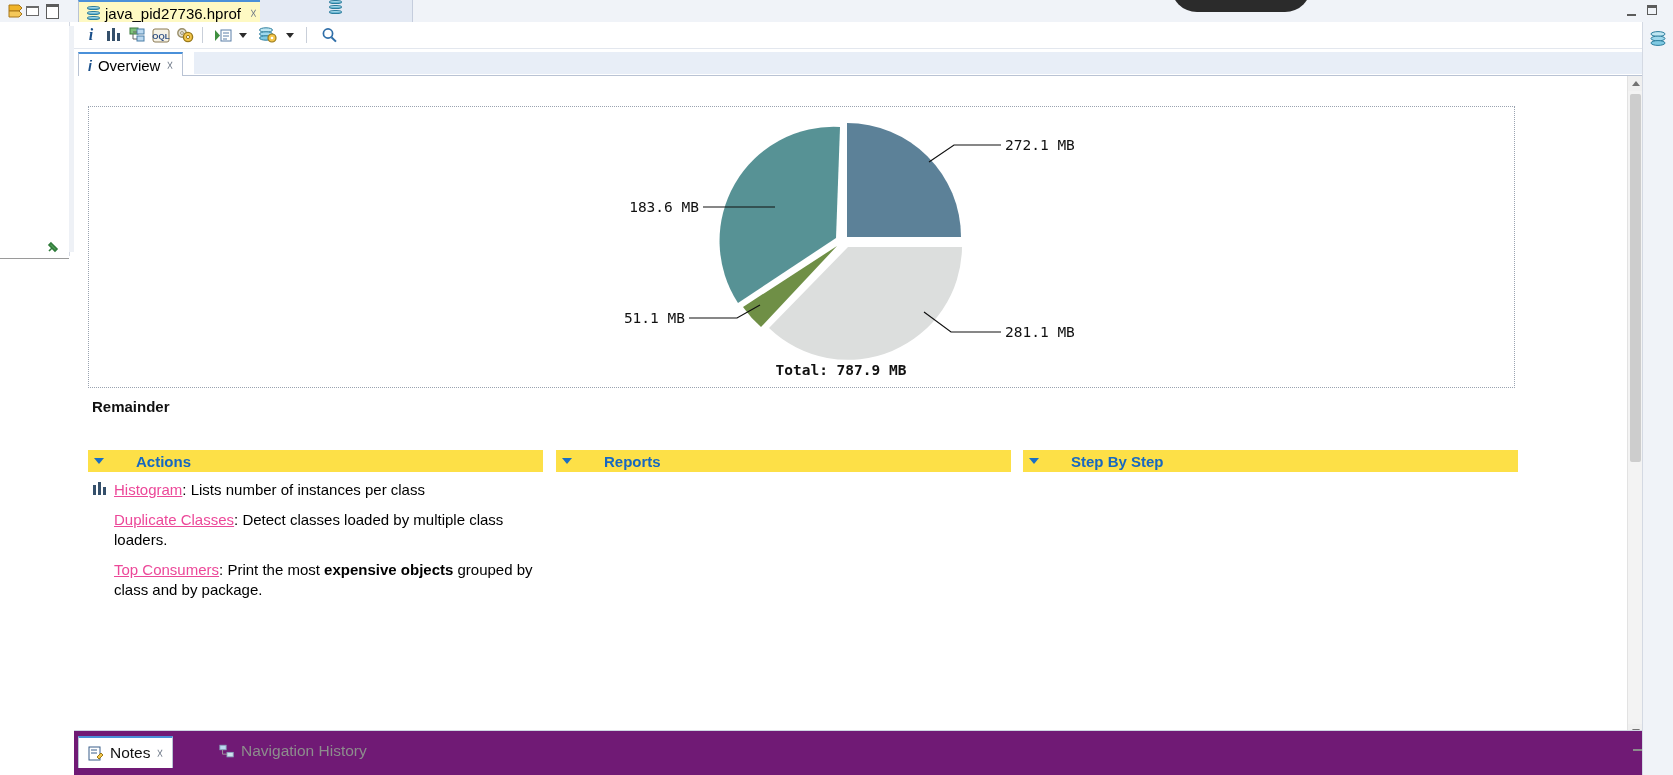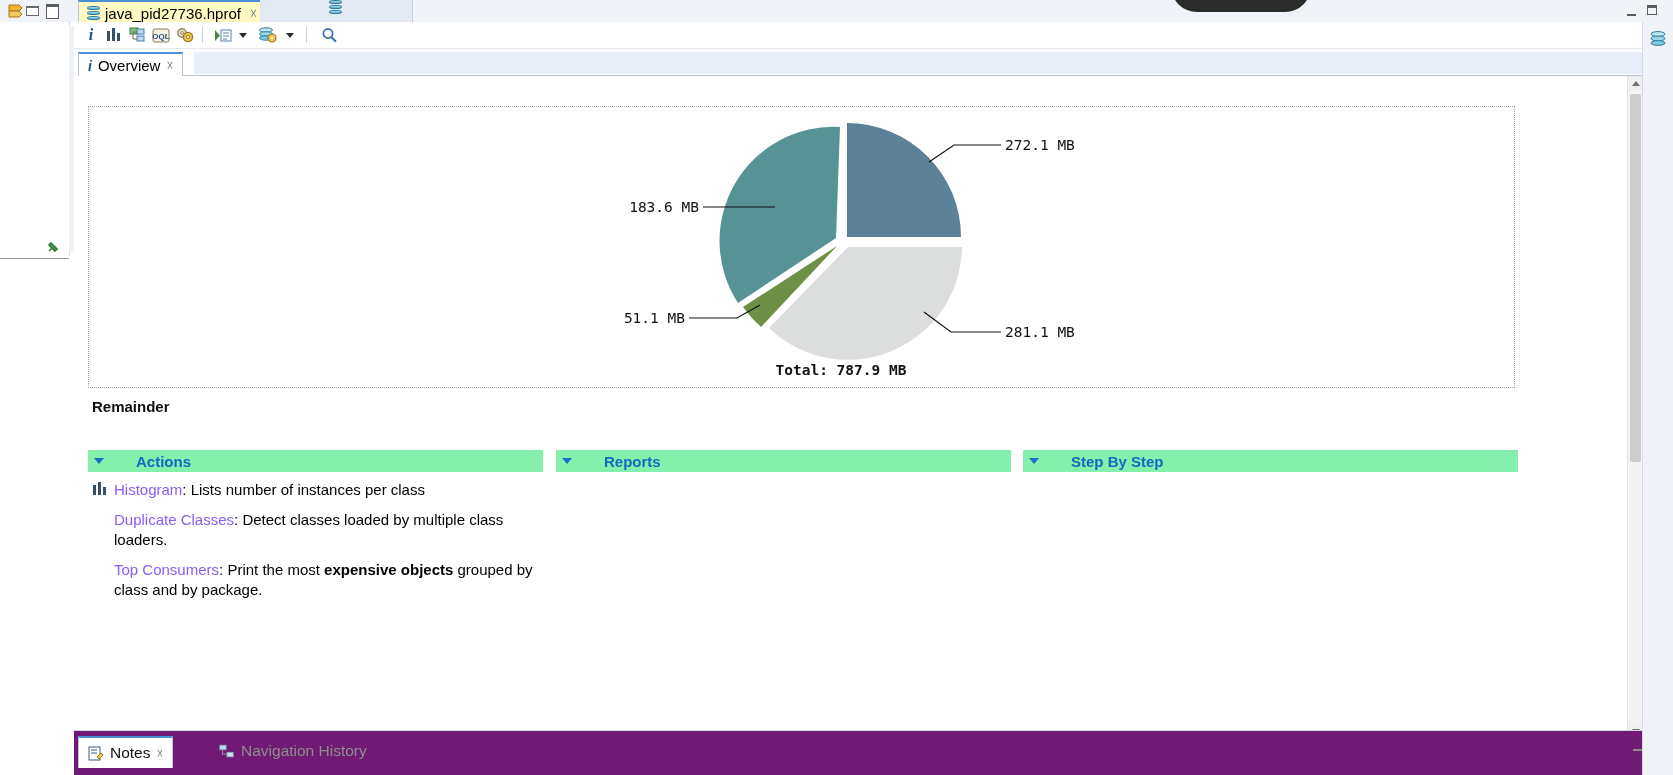--- a/index.html
+++ b/index.html
@@ -76,27 +76,27 @@
   
   .chartbox{position:absolute;left:10px;top:30px;width:1425px;height:280px;border:1px dotted #9aa3b0;background:#ffffff;}
   .remainder{position:absolute;left:14px;top:322px;font-weight:bold;font-size:15px;color:#111;}
 
   
   .cols{position:absolute;left:10px;top:374px;width:1430px;height:280px;}
   .col{position:absolute;top:0;}
   .col.c1{left:0;width:455px;}
   .col.c2{left:468px;width:455px;}
   .col.c3{left:935px;width:495px;}
-  .col .sechead{background:#86efac;gap:32px;}
+  .col .sechead{background:#fde047;gap:32px;}
   .items{padding:8px 0 0 4px;}
   .item{display:flex;align-items:flex-start;gap:6px;margin-bottom:10px;line-height:1.33;font-size:15px;}
   .item .gico{flex:0 0 auto;width:16px;height:16px;margin-top:2px;}
   .item .txt{flex:1 1 auto;}
   .item.noicon .txt{margin-left:22px;}
-  a.lnk{color:#8b5cf6;cursor:pointer;}
+  a.lnk{color:#ec4899;text-decoration:underline;cursor:pointer;}
   b.strong{font-weight:bold;}
 
   
   .vscroll{position:absolute;right:0;top:76px;width:15px;height:663px;background:#f3f3f3;border-left:1px solid #e2e2e2;}
   .vscroll .up,.vscroll .dn{position:absolute;left:0;width:15px;height:15px;background:#f0f0f0;}
   .vscroll .up{top:0;} .vscroll .dn{bottom:0;}
   .vscroll .thumb{position:absolute;left:2px;top:18px;width:11px;height:368px;background:#cdcdcd;border-radius:2px;}
   .vscroll .tri{position:absolute;left:4px;width:0;height:0;border-left:4px solid transparent;border-right:4px solid transparent;}
   .vscroll .up .tri{top:5px;border-bottom:5px solid #737373;}
   .vscroll .dn .tri{top:5px;border-top:5px solid #737373;}

